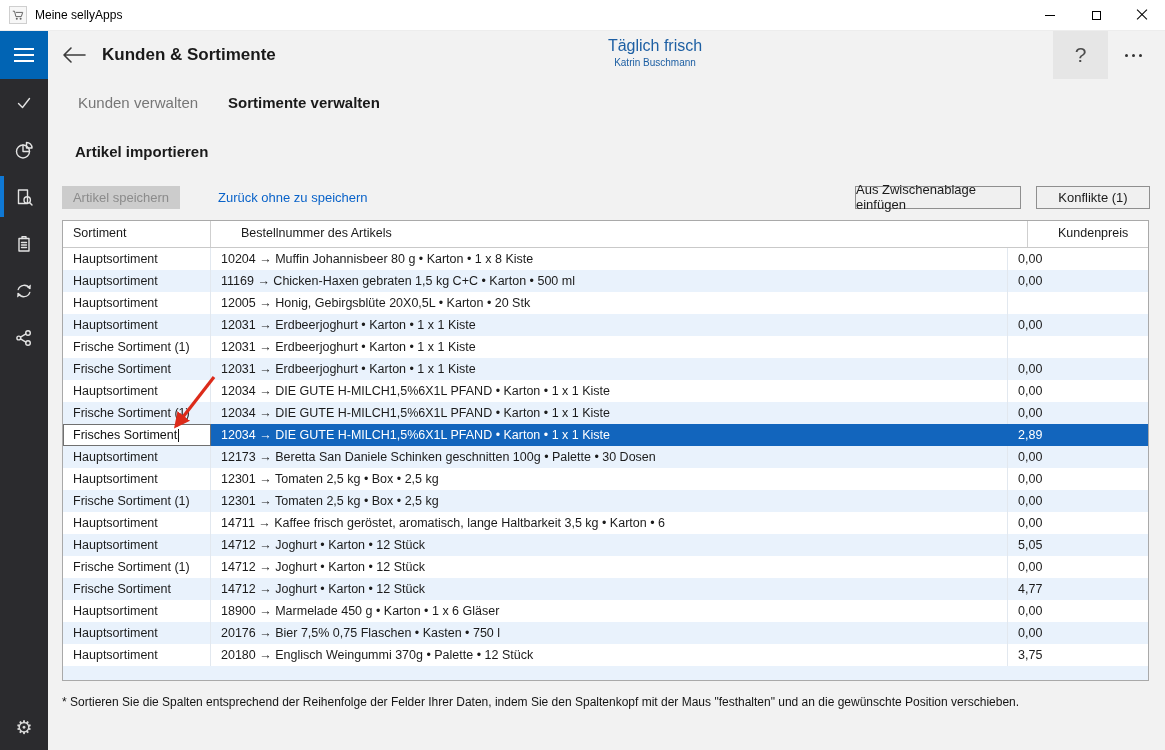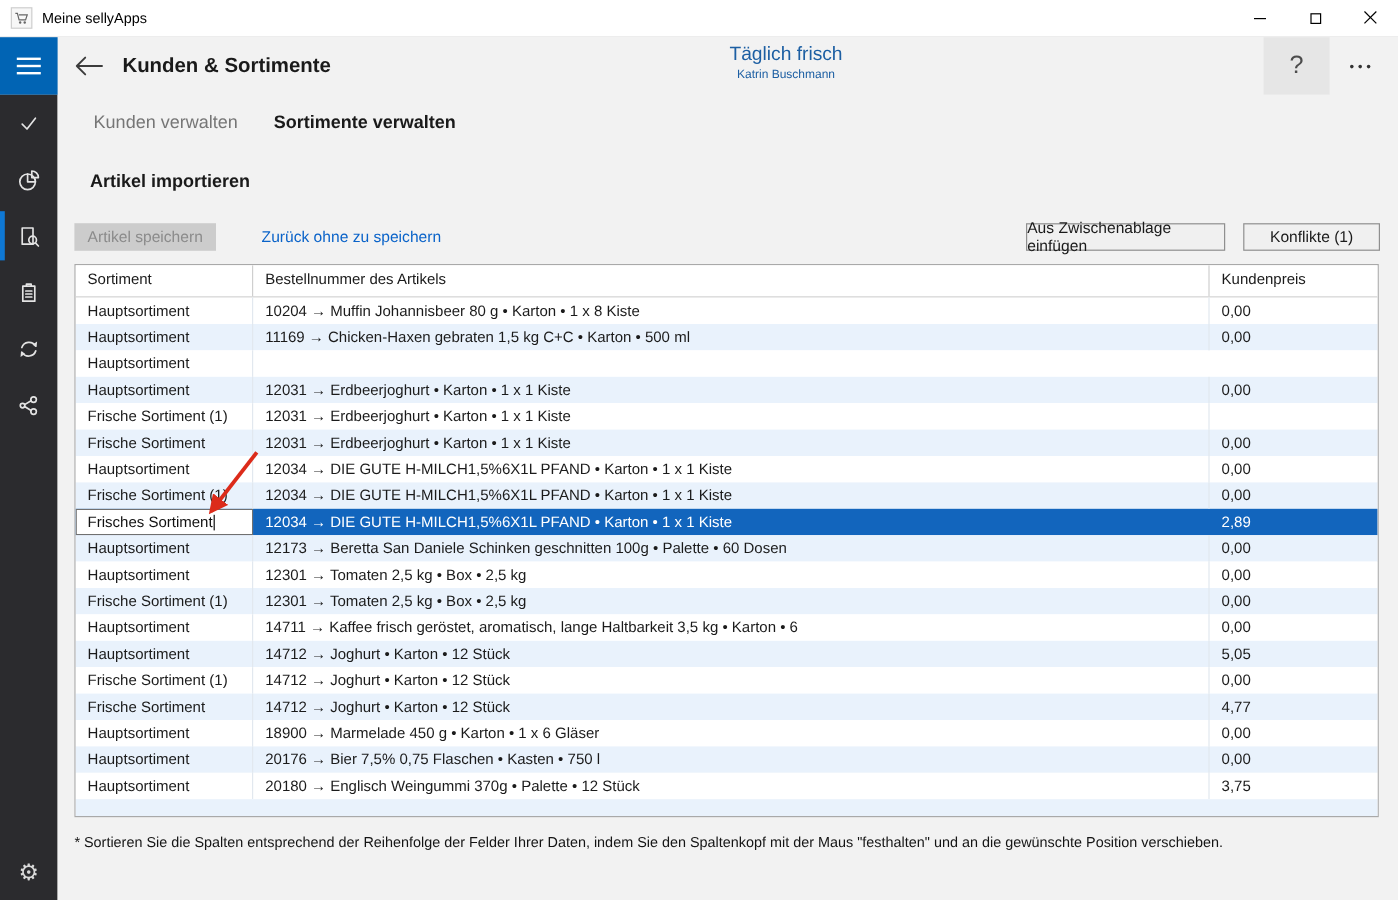--- a/index.html
+++ b/index.html
@@ -63,21 +63,21 @@
   .link{margin-left:38px;color:#0a63c9;font-size:13px;}
   .toolbar-right{margin-left:auto;display:flex;gap:15px;}
   .btn{height:23px;box-sizing:border-box;background:#f0f0f0;border:1px solid #8f8f8f;font-size:13px;color:#1a1a1a;
     display:flex;align-items:center;justify-content:center;}
   .btn.paste{width:166px;}
   .btn.conflicts{width:114px;}
 
   
   .table{position:absolute;top:141px;left:14px;width:1087px;height:461px;background:#fff;
     border:1px solid #a9a9a9;box-sizing:border-box;display:flex;flex-direction:column;overflow:hidden;}
-  .thead{display:flex;height:26px;flex:none;border-bottom:1px solid #c9c9c9;background:#fff;}
+  .thead{display:flex;height:26px;flex:none;border-bottom:1px solid #c9c9c9;background:#fff;gap:20px;}
   .hcell{font-size:12.5px;color:#1a1a1a;line-height:25px;padding-left:10px;box-sizing:border-box;white-space:nowrap;}
   .c-sort{width:148px;flex:none;}
   .c-art{width:797px;flex:none;}
   .c-preis{flex:1;}
   .hcell.c-sort,.hcell.c-art{border-right:1px solid #cfcfcf;}
   .trow{display:flex;height:22px;flex:none;background:#fff;}
   .trow.alt{background:#e9f2fc;}
   .trow.sel{background:#1265bd;}
   .cell{font-size:12.5px;line-height:22px;padding-left:10px;box-sizing:border-box;
     white-space:nowrap;overflow:hidden;color:#1b1b1b;}
@@ -222,20 +222,21 @@
             <div class="cell c-art">10204 → Muffin Johannisbeer 80 g • Karton • 1 x 8 Kiste</div>
             <div class="cell c-preis">0,00</div>
           </div>
           <div class="trow alt">
             <div class="cell c-sort">Hauptsortiment</div>
             <div class="cell c-art">11169 → Chicken-Haxen gebraten 1,5 kg C+C • Karton • 500 ml</div>
             <div class="cell c-preis">0,00</div>
           </div>
           <div class="trow">
             <div class="cell c-sort">Hauptsortiment</div>
+            <div class="cell c-art">12005 → Honig, Gebirgsblüte 20X0,5L • Karton • 20 Stk</div>
             <div class="cell c-preis"></div>
           </div>
           <div class="trow alt">
             <div class="cell c-sort">Hauptsortiment</div>
             <div class="cell c-art">12031 → Erdbeerjoghurt • Karton • 1 x 1 Kiste</div>
             <div class="cell c-preis">0,00</div>
           </div>
           <div class="trow">
             <div class="cell c-sort">Frische Sortiment (1)</div>
             <div class="cell c-art">12031 → Erdbeerjoghurt • Karton • 1 x 1 Kiste</div>
@@ -261,21 +262,21 @@
               <div class="edit-box">
                 <span>Frisches Sortiment</span>
                 <span class="caret"></span>
               </div>
             </div>
             <div class="cell c-art">12034 → DIE GUTE H-MILCH1,5%6X1L PFAND • Karton • 1 x 1 Kiste</div>
             <div class="cell c-preis">2,89</div>
           </div>
           <div class="trow alt">
             <div class="cell c-sort">Hauptsortiment</div>
-            <div class="cell c-art">12173 → Beretta San Daniele Schinken geschnitten 100g • Palette • 60 Dosen</div>
+            <div class="cell c-art">12173 → Beretta San Daniele Schinken geschnitten 100g • Palette • 30 Dosen</div>
             <div class="cell c-preis">0,00</div>
           </div>
           <div class="trow">
             <div class="cell c-sort">Hauptsortiment</div>
             <div class="cell c-art">12301 → Tomaten 2,5 kg • Box • 2,5 kg</div>
             <div class="cell c-preis">0,00</div>
           </div>
           <div class="trow alt">
             <div class="cell c-sort">Frische Sortiment (1)</div>
             <div class="cell c-art">12301 → Tomaten 2,5 kg • Box • 2,5 kg</div>

